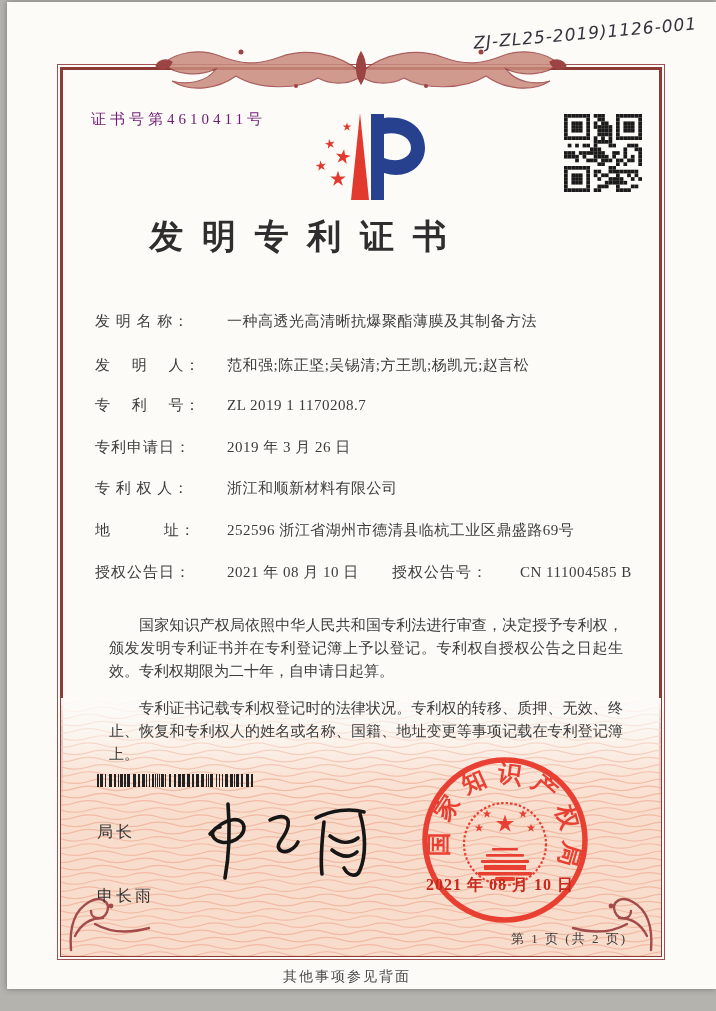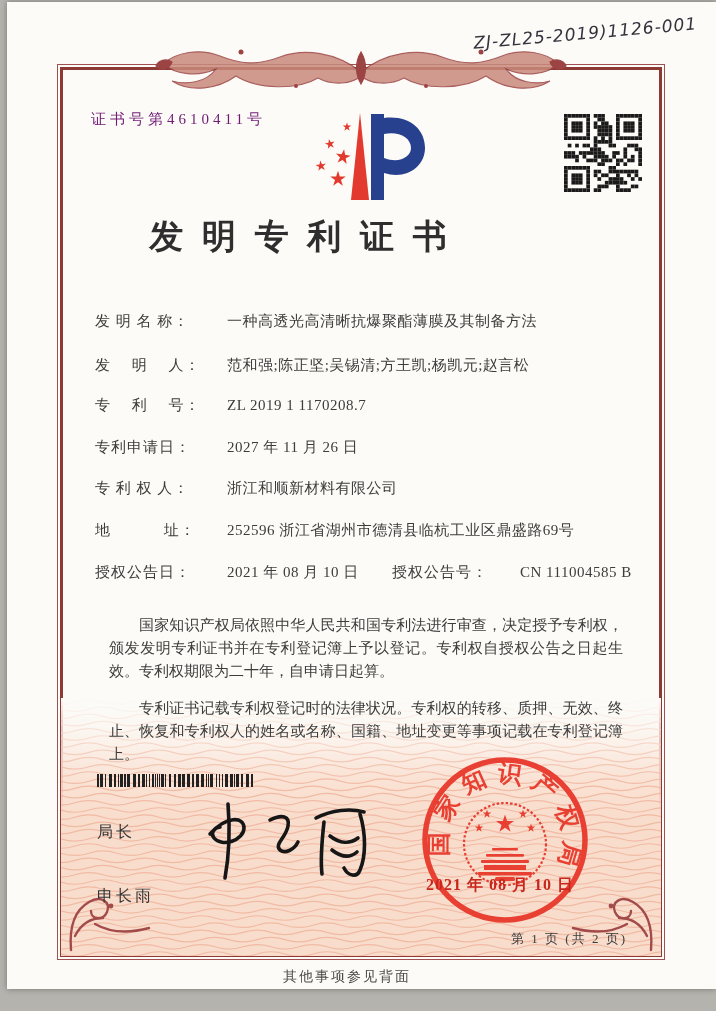--- a/index.html
+++ b/index.html
@@ -364,21 +364,21 @@
   <div class="frow" style="top:310px">
     <span class="lab">发 明 名 称：</span><span class="val">一种高透光高清晰抗爆聚酯薄膜及其制备方法</span>
   </div>
   <div class="frow" style="top:354px">
     <span class="lab">发　 明　 人：</span><span class="val">范和强;陈正坚;吴锡清;方王凯;杨凯元;赵言松</span>
   </div>
   <div class="frow" style="top:394px">
     <span class="lab">专　 利　 号：</span><span class="val">ZL 2019 1 1170208.7</span>
   </div>
   <div class="frow" style="top:436px">
-    <span class="lab">专利申请日：</span><span class="val">2027 年 11 月 26 日</span>
+    <span class="lab">专利申请日：</span><span class="val">2019 年 3 月 26 日</span>
   </div>
   <div class="frow" style="top:477px">
     <span class="lab">专 利 权 人：</span><span class="val">浙江和顺新材料有限公司</span>
   </div>
   <div class="frow" style="top:519px">
     <span class="lab">地　　　 址：</span><span class="val">252596 浙江省湖州市德清县临杭工业区鼎盛路69号</span>
   </div>
   <div class="frow" style="top:561px">
     <span class="lab">授权公告日：</span><span class="val">2021 年 08 月 10 日</span>
     <span class="pair2"><span class="lab" style="min-width:128px">授权公告号：</span><span class="val">CN 111004585 B</span></span>

